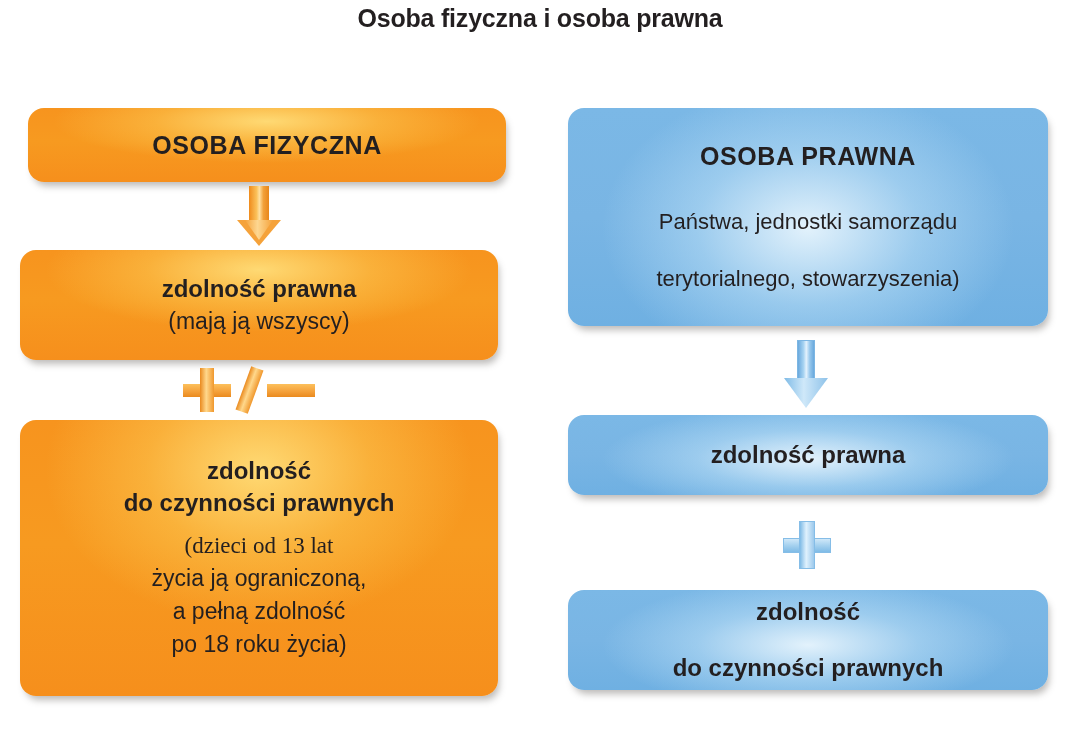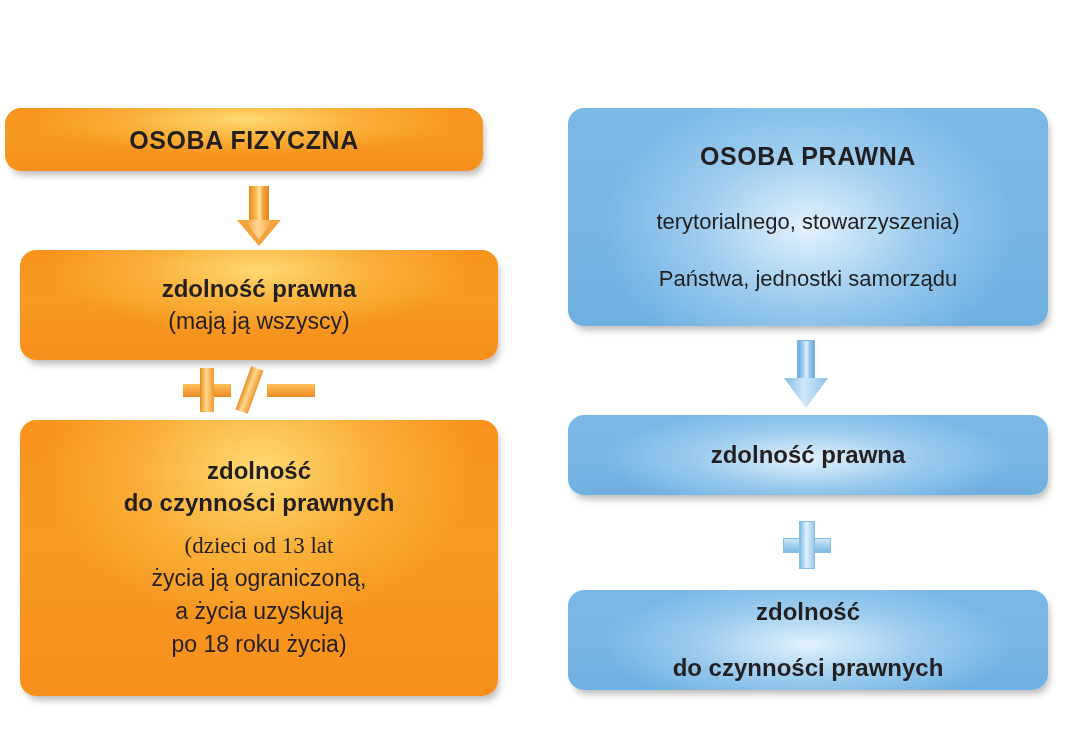--- a/index.html
+++ b/index.html
@@ -54,21 +54,21 @@
       linear-gradient(180deg,#7bb8e6 0%,#79b5e4 50%,#6fb0e2 100%);
     gap: 24px;
   }
 
   .lbl-cap{font-weight:bold;font-size:25px;letter-spacing:0.6px;line-height:34px;}
   .lbl-bold{font-weight:bold;font-size:24px;line-height:32px;}
   .lbl-reg{font-weight:normal;font-size:23px;line-height:33px;}
   .lbl-reg-sm{font-weight:normal;font-size:22px;line-height:33px;}
 
   
-  #box-fiz-title   {left:5px; top:108px; width:478px; height:63px;}
+  #box-fiz-title   {left:28px; top:108px; width:478px; height:74px;}
   #box-fiz-zp      {left:20px; top:250px; width:478px; height:110px;}
   #box-fiz-zdcp    {left:20px; top:420px; width:478px; height:276px;}
 
   #box-praw-title  {left:568px;top:108px; width:480px; height:218px;}
   #box-praw-zp     {left:568px;top:415px; width:480px; height:80px;}
   #box-praw-zdcp   {left:568px;top:590px; width:480px; height:100px;}
 
   
   .conn{position:absolute;z-index:1;}
 
@@ -125,20 +125,21 @@
         border:1px solid #85bde7;box-sizing:border-box;}
   #pb-v{left:16px;top:0;width:16px;height:48px;
         background:linear-gradient(90deg,#7fbbe6 0%,#dff1fd 45%,#9cc9ec 100%);
         border:1px solid #85bde7;box-sizing:border-box;}
 </style>
 </head>
 <body>
 
 <div id="canvas">
 
+  <div class="title">Osoba fizyczna i osoba prawna</div>
 
   <div class="box orange" id="box-fiz-title">
     <div class="hl"></div>
     <div class="txt lbl-cap">OSOBA FIZYCZNA</div>
   </div>
 
   <div class="conn" id="arrow-orange">
     <div class="arrow-shaft"></div>
     <div class="arrow-head"></div>
     <div class="head-sheen"></div>
@@ -156,29 +157,29 @@
     <div class="pm-bar" id="pm-slash"></div>
     <div class="pm-bar" id="pm-minus"></div>
   </div>
 
   <div class="box orange" id="box-fiz-zdcp">
     <div class="hl"></div>
     <div class="txt lbl-bold">zdolność</div>
     <div class="txt lbl-bold">do czynności prawnych</div>
     <div class="txt lbl-reg" style="margin-top:10px;font-family:Liberation Serif, serif;">(dzieci od 13 lat</div>
     <div class="txt lbl-reg">życia ją ograniczoną,</div>
-    <div class="txt lbl-reg">a życia uzyskują</div>
+    <div class="txt lbl-reg">a pełną zdolność</div>
     <div class="txt lbl-reg">po 18 roku życia)</div>
   </div>
 
   <div class="box blue" id="box-praw-title">
     <div class="hl"></div>
     <div class="txt lbl-cap" style="margin-bottom:8px;">OSOBA PRAWNA</div>
+    <div class="txt lbl-reg-sm">Państwa, jednostki samorządu</div>
     <div class="txt lbl-reg-sm">terytorialnego, stowarzyszenia)</div>
-    <div class="txt lbl-reg-sm">Państwa, jednostki samorządu</div>
   </div>
 
   <div class="conn" id="arrow-blue">
     <div class="arrow-shaft"></div>
     <div class="head-outline"></div>
   </div>
 
   <div class="box blue" id="box-praw-zp">
     <div class="hl"></div>
     <div class="txt lbl-bold">zdolność prawna</div>

